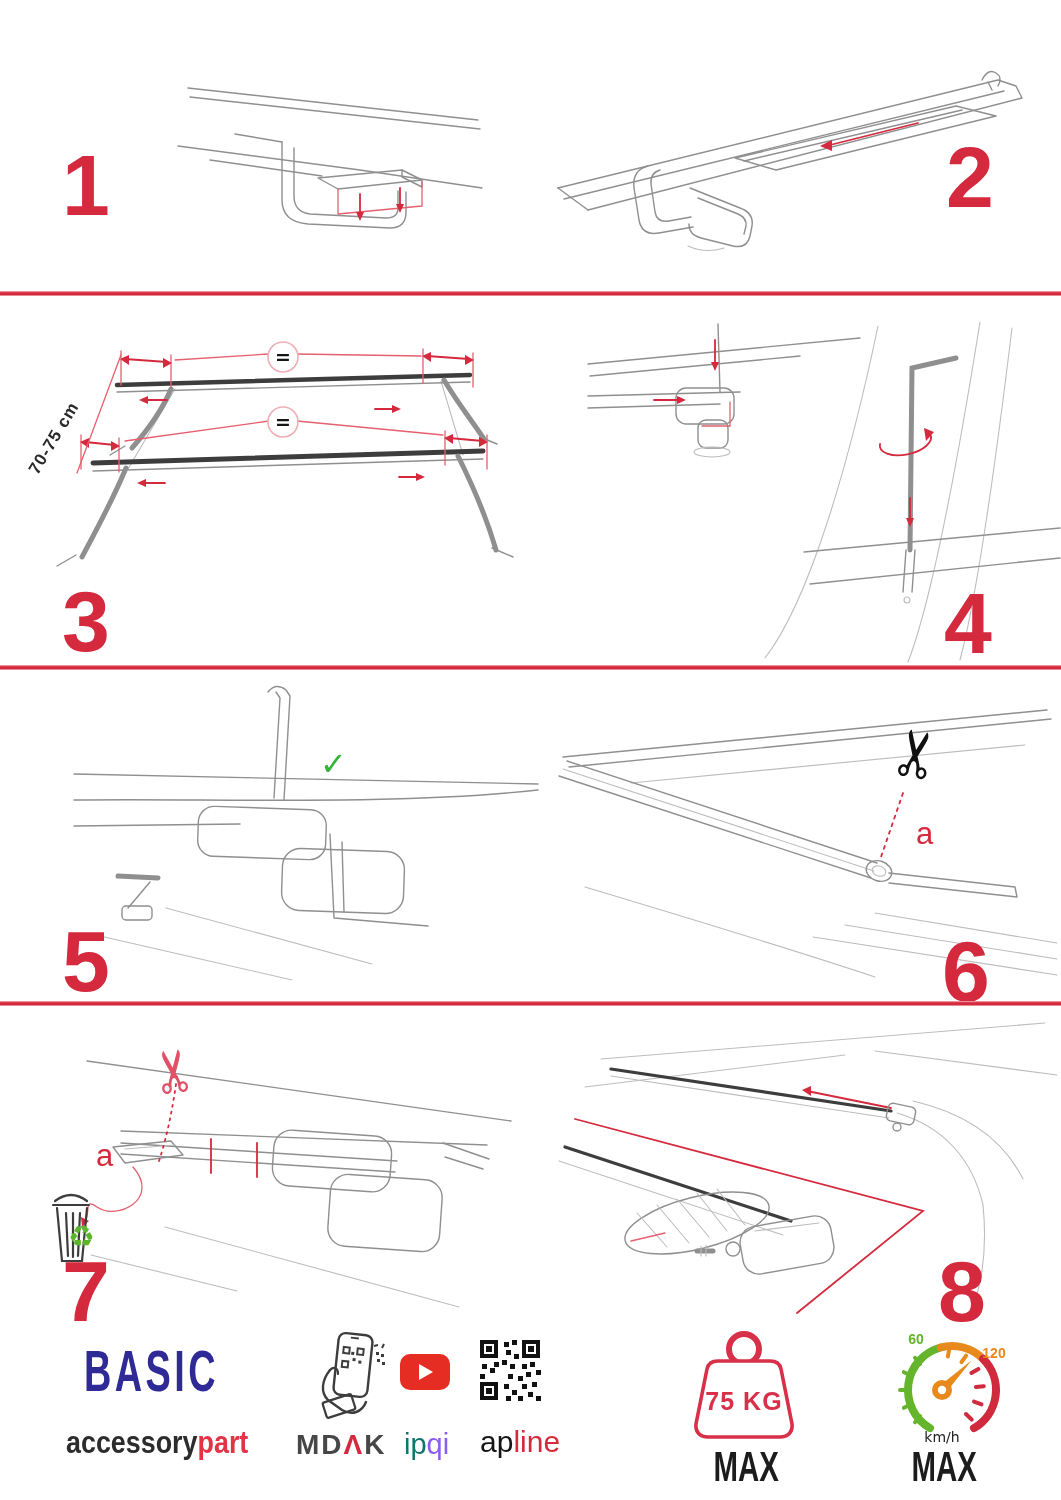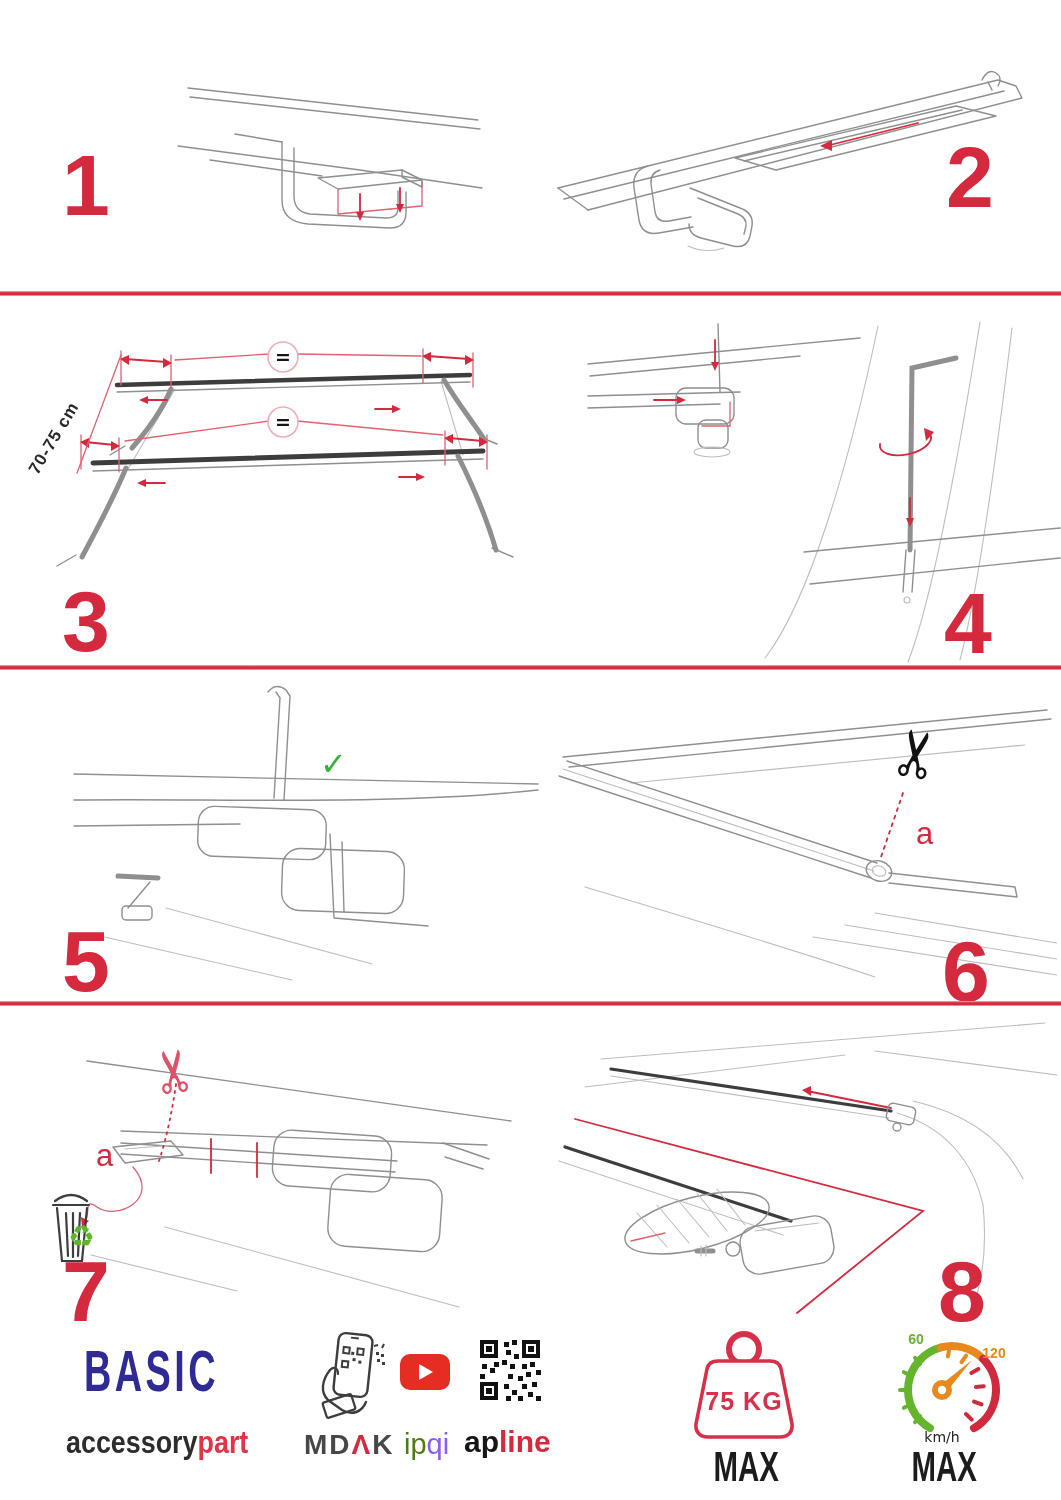--- a/index.html
+++ b/index.html
@@ -25,25 +25,25 @@
   .scis7{font-size:58px;color:#e05066;transform:rotate(-97deg);}
   .check{font-size:32px;font-weight:bold;color:#35b33b;}
   .recycle{font-size:30px;color:#5cb52d;}
   .labelA{position:absolute;color:#d5293d;font-size:31px;line-height:1;font-family:"Liberation Sans",sans-serif;}
   
   .basic{position:absolute;left:84px;top:1342px;color:#2f2a96;font-size:44px;font-weight:bold;
         letter-spacing:4px;transform:scale(0.86,1.32);transform-origin:left top;line-height:1;}
   .accpart{position:absolute;left:66px;top:1426px;font-size:32px;font-weight:bold;
         transform:scaleX(0.84);transform-origin:left top;line-height:1;white-space:nowrap;}
   .accpart .p1{color:#2c2c2c;} .accpart .p2{color:#e23347;}
-  .mdak{position:absolute;left:304px;top:1431px;font-size:28px;font-weight:bold;letter-spacing:2px;line-height:1;}
+  .mdak{position:absolute;left:296px;top:1431px;font-size:28px;font-weight:bold;letter-spacing:2px;line-height:1;}
   .mdak .p1,.mdak .p3{color:#474747;} .mdak .p2{color:#d5293d;}
   .ipqi{position:absolute;left:404px;top:1430px;font-size:29px;font-weight:500;line-height:1;}
-  .ipqi .p1{color:#4d7c0f;margin-top:12px;} .ipqi .p2{color:#8b5cf6;}
-  .apline{position:absolute;left:464px;top:1427px;font-size:30px;font-weight:bold;line-height:1;}
+  .ipqi .p1{color:#0f766e;margin-top:12px;} .ipqi .p2{color:#8b5cf6;}
+  .apline{position:absolute;left:480px;top:1427px;font-size:30px;font-weight:normal;line-height:1;}
   .apline .p1{color:#161616;} .apline .p2{color:#d5293d;}
   .yt{position:absolute;left:400px;top:1354px;width:50px;height:36px;background:#e62d24;border-radius:10px;}
   .yt::after{content:"";position:absolute;left:19px;top:10px;width:0;height:0;
         border-left:14px solid #fff;border-top:8px solid transparent;border-bottom:8px solid transparent;}
   .maxlabel{position:absolute;color:#1c1c1c;font-size:42px;font-weight:bold;line-height:1;
         transform:scaleX(0.70);transform-origin:center top;}
   .wtext{font:bold 25px "Liberation Sans",sans-serif;fill:#d9304a;letter-spacing:1px;}
   .g60{font:bold 14px "Liberation Sans",sans-serif;fill:#64b52c;}
   .g120{font:bold 14px "Liberation Sans",sans-serif;fill:#e8881c;}
   .gkmh{font:14px "DejaVu Sans",sans-serif;fill:#222;}

